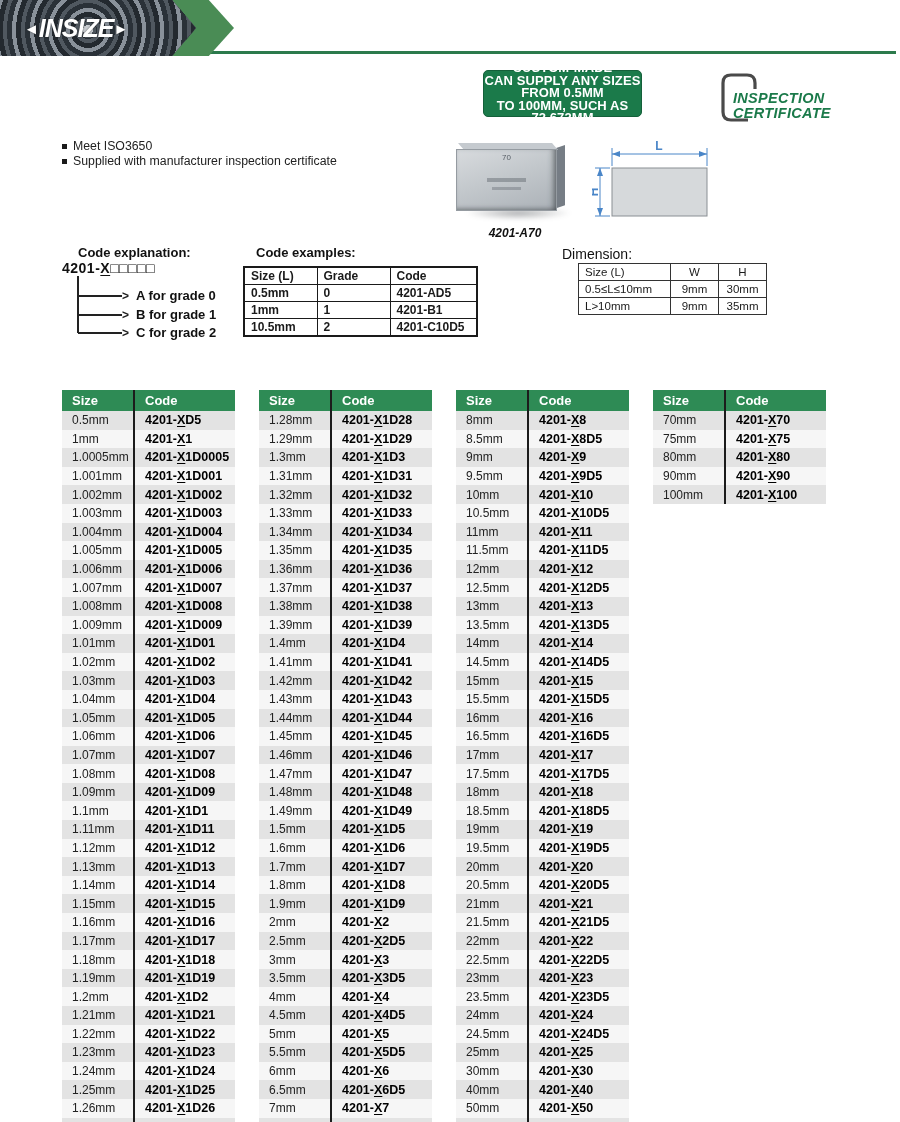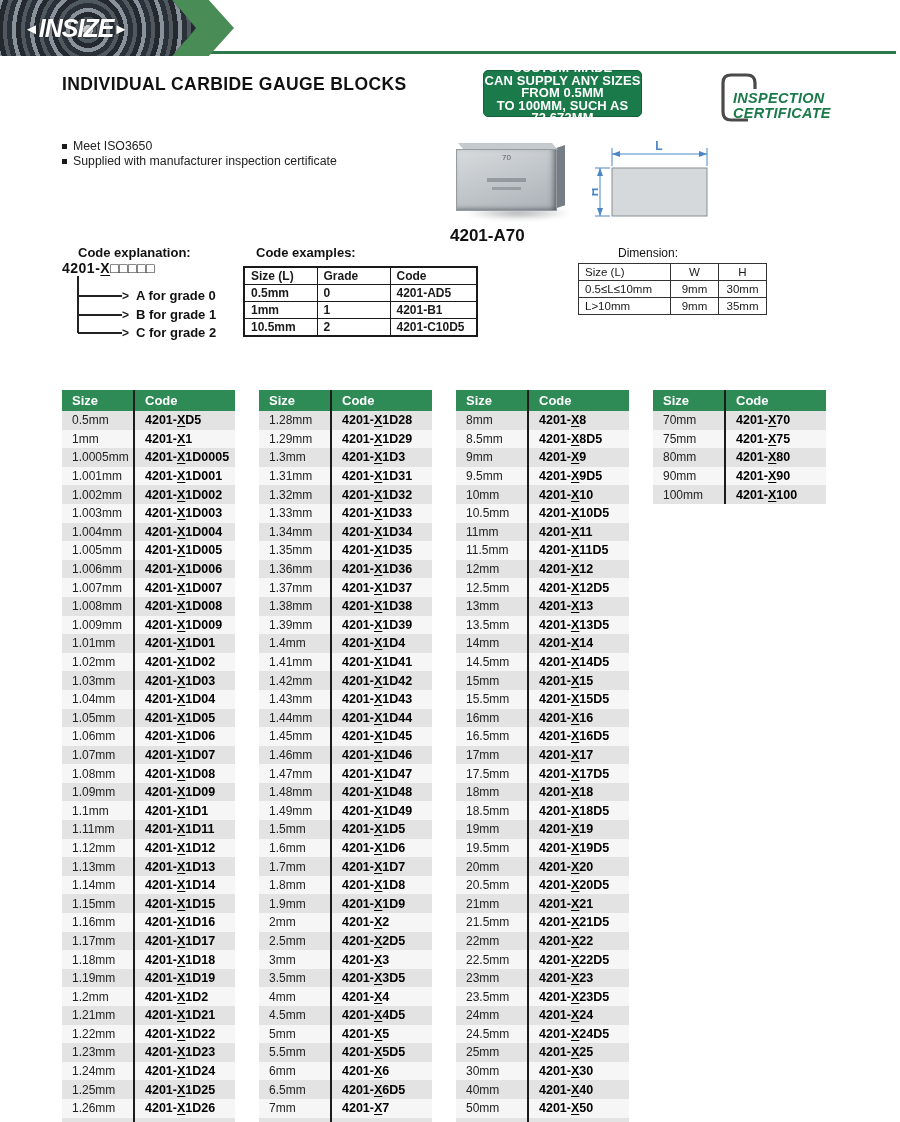--- a/index.html
+++ b/index.html
@@ -44,21 +44,21 @@
   .block-side{position:absolute;left:104px;top:5px;width:11px;height:64px;background:#767d85;
               clip-path:polygon(0 6%,100% 0,100% 94%,0 100%);}
   .block-top{position:absolute;left:8px;top:3px;width:100px;height:7px;background:#c5cacf;
              clip-path:polygon(6% 100%,100% 100%,94% 0,0 0);}
   .block-front{position:absolute;left:6px;top:9px;width:99px;height:60px;border:1px solid #959ba1;
                background:linear-gradient(160deg,#d8dbde 0%,#c3c8cc 45%,#abb1b7 100%);
                box-shadow:inset -6px 0 6px -4px rgba(60,65,70,.75),inset 0 -4px 5px -3px rgba(60,65,70,.55);}
   .block-marking{position:absolute;left:0;right:0;top:3px;text-align:center;font-size:8px;color:#596068;}
   .block-etch1{position:absolute;left:30%;top:46%;width:40%;height:4px;background:rgba(85,92,99,.42);filter:blur(.5px);}
   .block-etch2{position:absolute;left:35%;top:62%;width:30%;height:3px;background:rgba(85,92,99,.35);filter:blur(.5px);}
-  .block-label{position:absolute;left:450px;top:226px;width:130px;font-size:17px;font-weight:bold;color:#111;}
+  .block-label{position:absolute;left:450px;top:226px;width:130px;text-align:center;font-size:12px;font-weight:bold;color:#111;font-style:italic;}
 
   
   .dim-svg{position:absolute;left:592px;top:140px;}
 
   
   .sec-label{position:absolute;font-size:13px;font-weight:bold;color:#111;margin-left:16px;}
   .code-pattern{position:absolute;left:62px;top:260px;font-size:14px;font-weight:bold;letter-spacing:.5px;color:#111;}
   .ux{text-decoration:underline;text-underline-offset:2px;}
   .tree-line{position:absolute;background:#222;}
   .tree-arrow{position:absolute;font-size:12px;font-weight:bold;color:#222;}
@@ -90,21 +90,20 @@
 </head>
 <body>
 
 <div class="page">
 
   <div class="green-rule"></div>
   <div class="chevron"></div>
   <div class="photo-strip"></div>
   <div class="logo"><span class="arr">◄</span><span>INSIZE</span><span class="arr">►</span></div>
 
-  <div class="page-title">INDIVIDUAL CARBIDE GAUGE BLOCKS</div>
   <div class="badge">
     <div>CUSTOM-MADE</div>
     <div>CAN SUPPLY ANY SIZES FROM 0.5MM</div>
     <div>TO 100MM, SUCH AS 72.672MM</div>
   </div>
   <div class="cert">
     <svg width="46" height="56" viewBox="0 0 46 56">
       <path d="M 32,52 L 15,52 Q 7,52 7,44 L 7,15 Q 7,7 15,7 L 31,7 Q 39,7 39,15 L 39,21" fill="none" stroke="#4a4a4a" stroke-width="3.2"></path>
     </svg>
     <div class="cert-text">
@@ -185,21 +184,21 @@
           <td>4201-B1</td>
         </tr>
         <tr>
           <td>10.5mm</td>
           <td>2</td>
           <td>4201-C10D5</td>
         </tr>
       </tbody>
   </table>
 
-  <div class="sec-label" style="left:602px;top:246px;font-weight:normal;font-size:12px;">Dimension:</div>
+  <div class="sec-label" style="left:546px;top:246px;font-weight:normal;font-size:14px;">Dimension:</div>
   <table class="mini dimension">
     <colgroup>
         <col style="width:92px">
         <col style="width:48px">
         <col style="width:48px">
       </colgroup>
     <thead>
         <tr>
       <th>Size (L)</th>
       <th>W</th>

